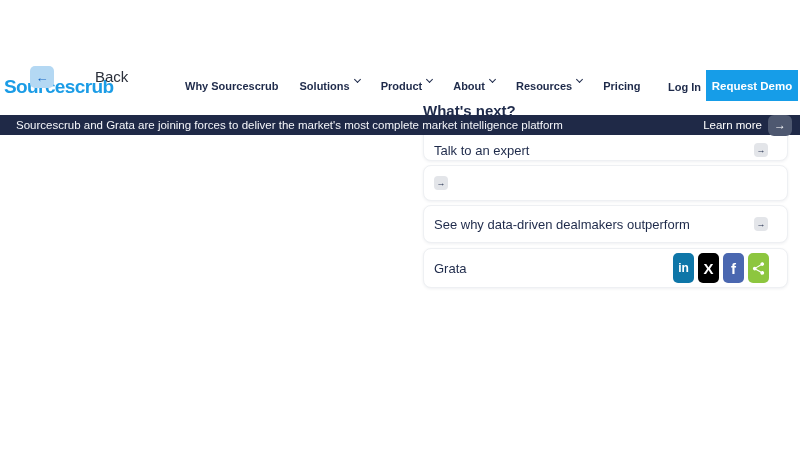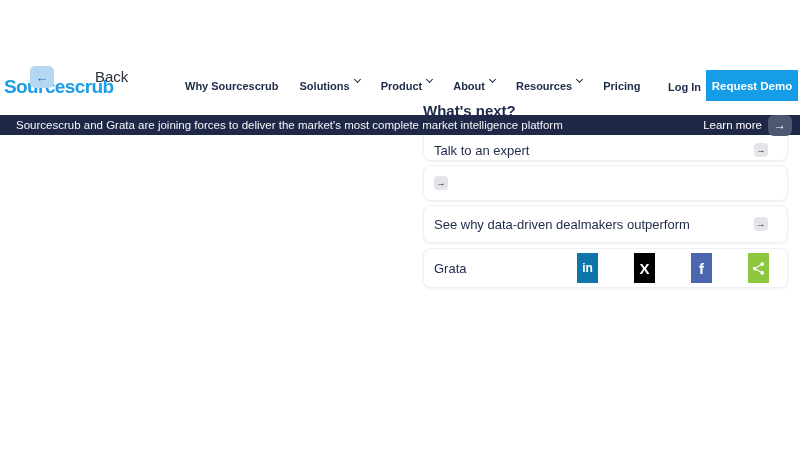--- a/index.html
+++ b/index.html
@@ -106,25 +106,24 @@
     display:flex; align-items:center; justify-content:center;
     cursor:pointer; margin-right:1px;
   }
 
   .share-row {
     position:absolute; left:10px; right:18px; top:0; bottom:0;
     display:flex; align-items:center; justify-content:space-between;
   }
   .social-group { display:flex; gap:4px; }
   .social-btn {
-    width:21px; height:30px; border:none; border-radius:0;
+    width:21px; height:30px; border:none; border-radius:5px;
     color:#ffffff; cursor:pointer;
     display:flex; align-items:center; justify-content:center;
     font-family:"Liberation Sans", sans-serif;
-    margin-left:32px;
   }
   .social-li { background:#0e76a8; font-size:12px; font-weight:700; }
   .social-x  { background:#000000; font-size:15px; font-weight:600; }
   .social-fb { background:#4a67b0; font-size:15px; font-weight:700; }
   .social-sh { background:#8dc63f; }
 </style>
 </head>
 <body>
 
 <div class="logo">Sourcescrub</div>

